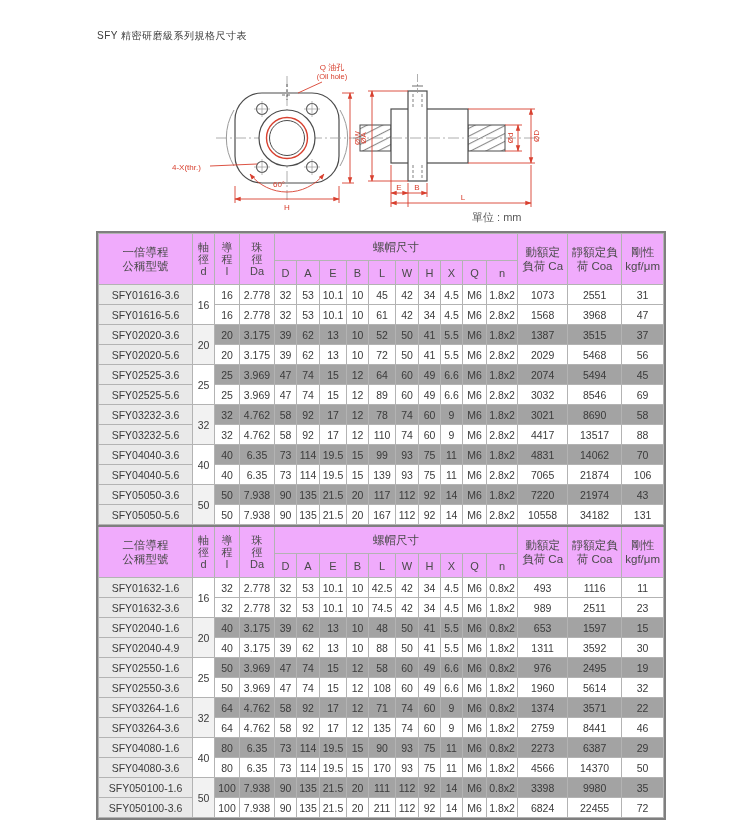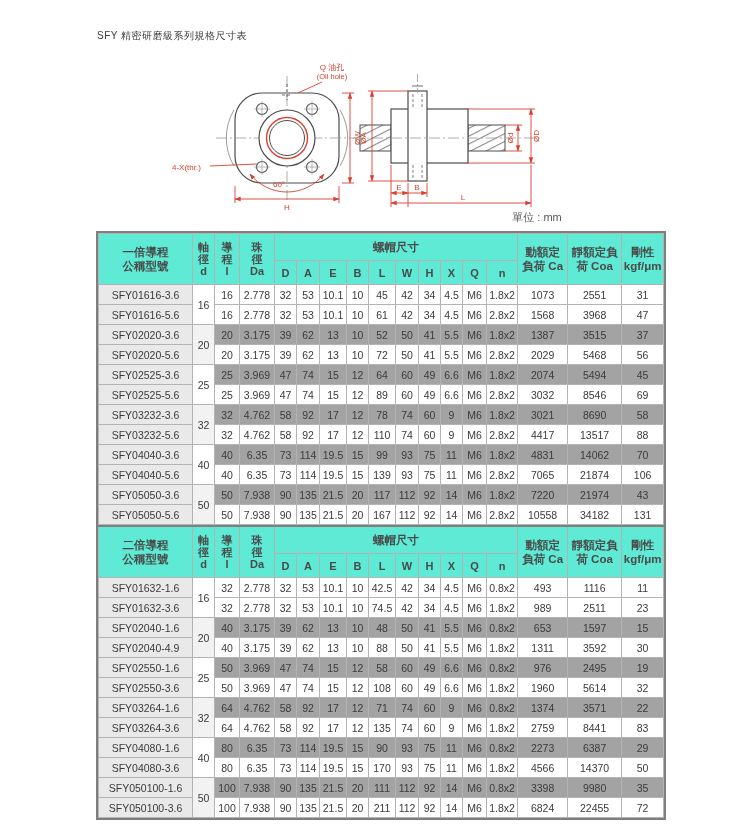--- a/index.html
+++ b/index.html
@@ -1,24 +1,24 @@
 <!DOCTYPE html>
 <html><head>
 <meta charset="utf-8">
 <style>
   html,body{margin:0;padding:0;background:#ffffff;}
   body{width:750px;height:837px;position:relative;font-family:"Liberation Sans",sans-serif;color:#3a3a3a;}
   .page-title{position:absolute;left:97px;top:29px;font-size:10px;letter-spacing:.5px;color:#3c3c3c;}
   .diagram{position:absolute;left:170px;top:60px;width:400px;height:152px;}
-  .unit-label{position:absolute;left:437px;top:210px;width:200px;text-align:center;font-size:11px;color:#575757;}
+  .unit-label{position:absolute;left:472px;top:210px;width:200px;text-align:left;font-size:11px;color:#575757;}
   .tablewrap{position:absolute;left:96px;top:231px;width:566px;border:2px solid #7f7f7f;background:#fff;}
   table{border-collapse:collapse;table-layout:fixed;width:100%;}
   table.second{border-top:2px solid #7f7f7f;}
   th,td{border:1px solid #b3b3b3;text-align:center;padding:0;overflow:hidden;white-space:nowrap;}
-  thead th{background:#5eead4;font-weight:bold;color:#4a4a4a;}
+  thead th{background:#f0abfc;font-weight:normal;color:#4a4a4a;}
   .cn{font-size:11.5px;line-height:1.25;}
   .vstack span{display:block;font-size:11px;line-height:12px;}
   .sub{font-size:11px;height:23px;}
   thead tr.r1 th{height:26px;}
   tbody td{font-size:10.5px;height:19px;color:#3a3a3a;}
   tbody tr:nth-child(2n+3){background:#a3a3a3;}
   tbody td.model{background:#e9e9e9;}
   tbody td.dcell{background:#ffffff;}
   tbody td.dcell.g{background:#f2f2f2;}
   svg text{font-family:"Liberation Sans",sans-serif;}
@@ -653,21 +653,21 @@
           <td>17</td>
           <td>12</td>
           <td>135</td>
           <td>74</td>
           <td>60</td>
           <td>9</td>
           <td>M6</td>
           <td>1.8x2</td>
           <td>2759</td>
           <td>8441</td>
-          <td>83</td>
+          <td>46</td>
         </tr>
         <tr>
           <td class="model">SFY04080-1.6</td>
           <td rowspan="2" class="dcell">40</td>
           <td>80</td>
           <td>6.35</td>
           <td>73</td>
           <td>114</td>
           <td>19.5</td>
           <td>15</td>

